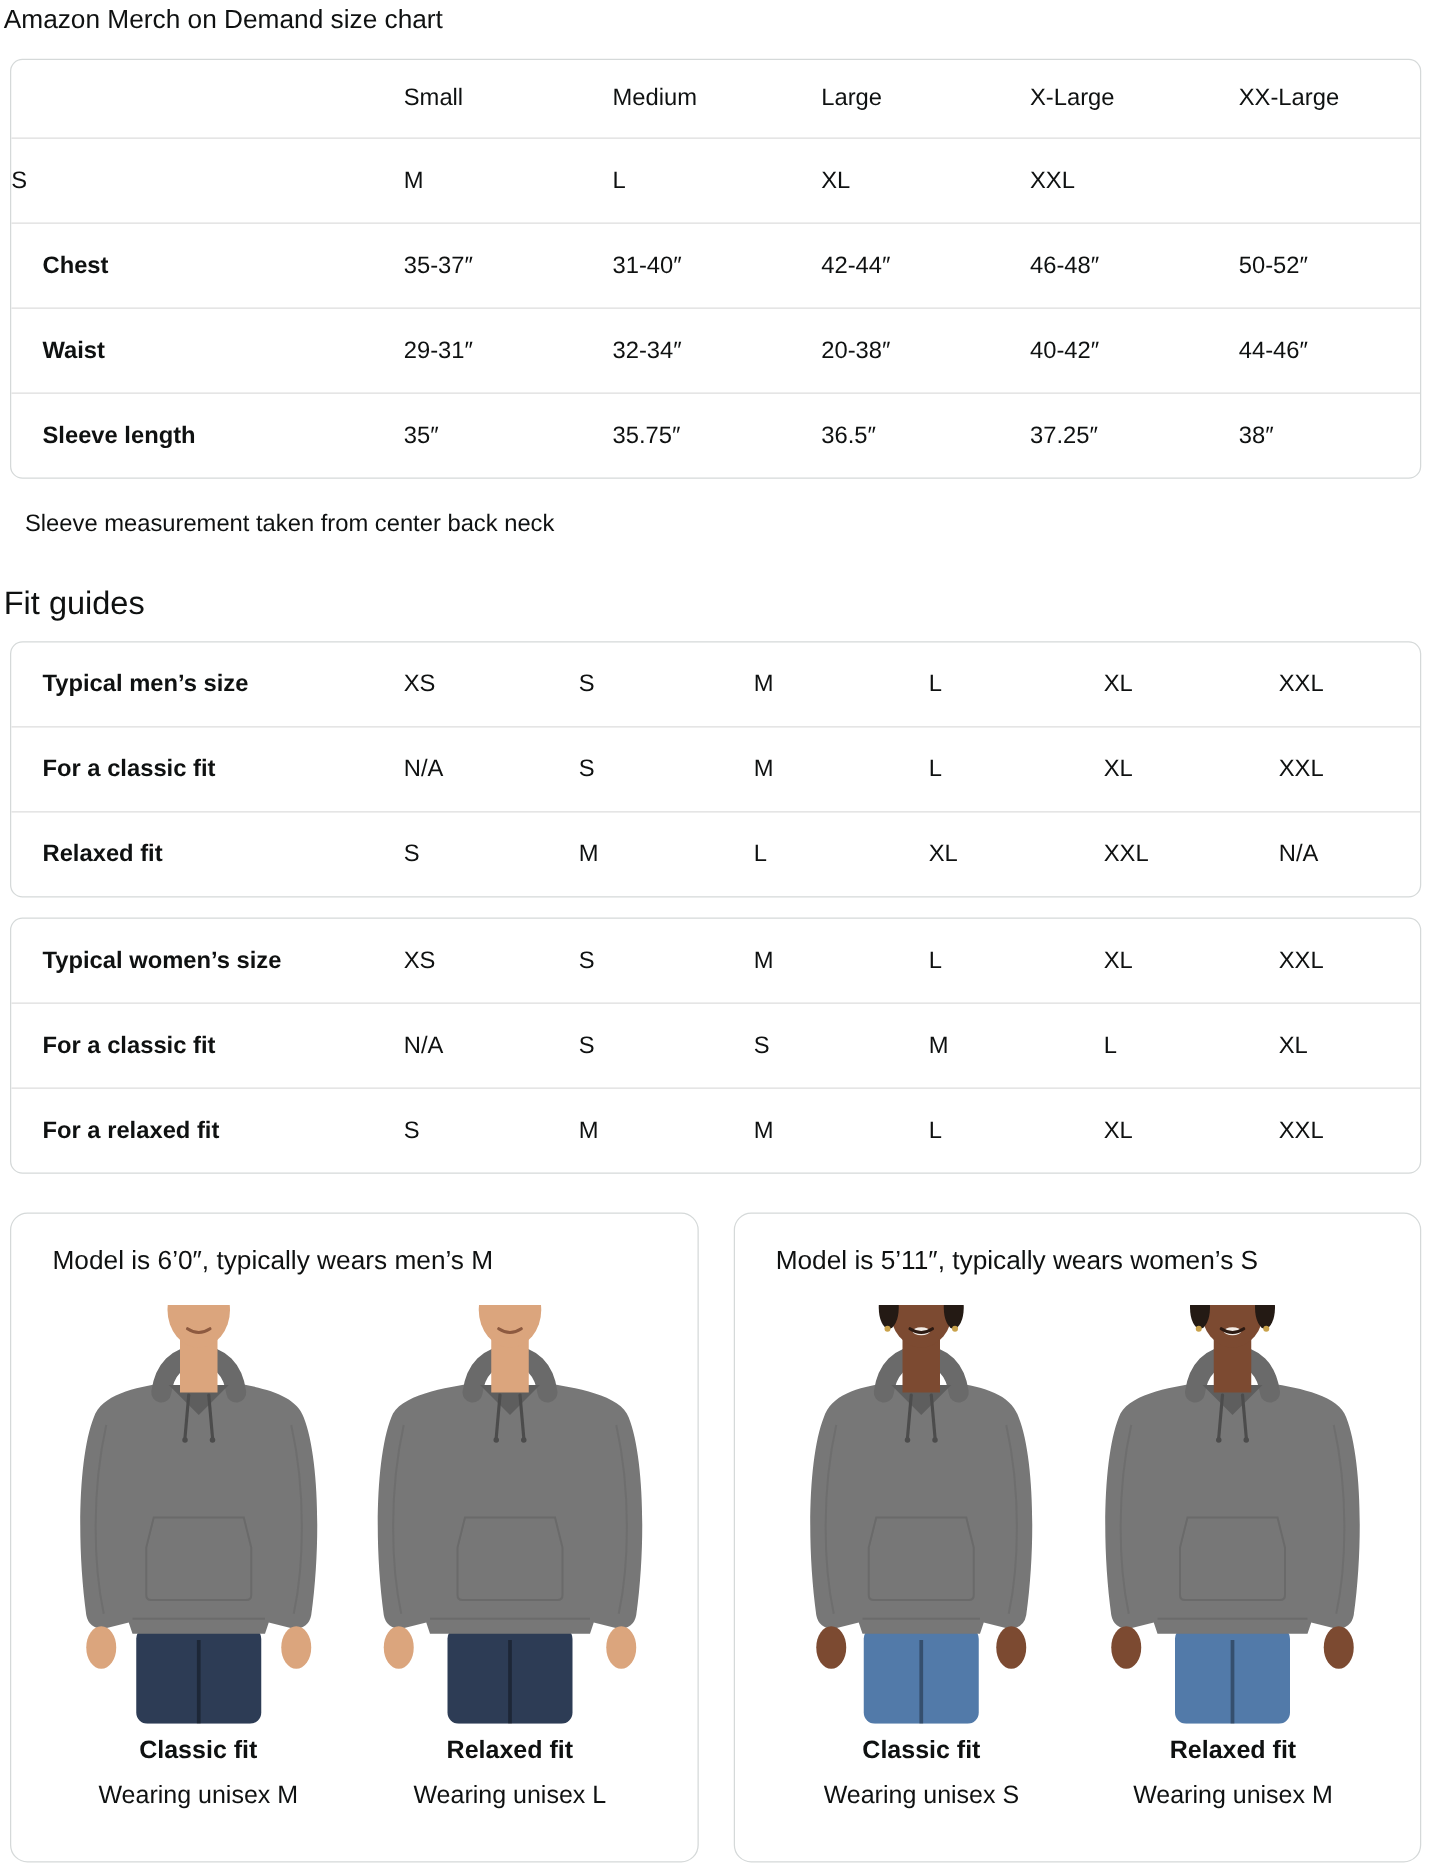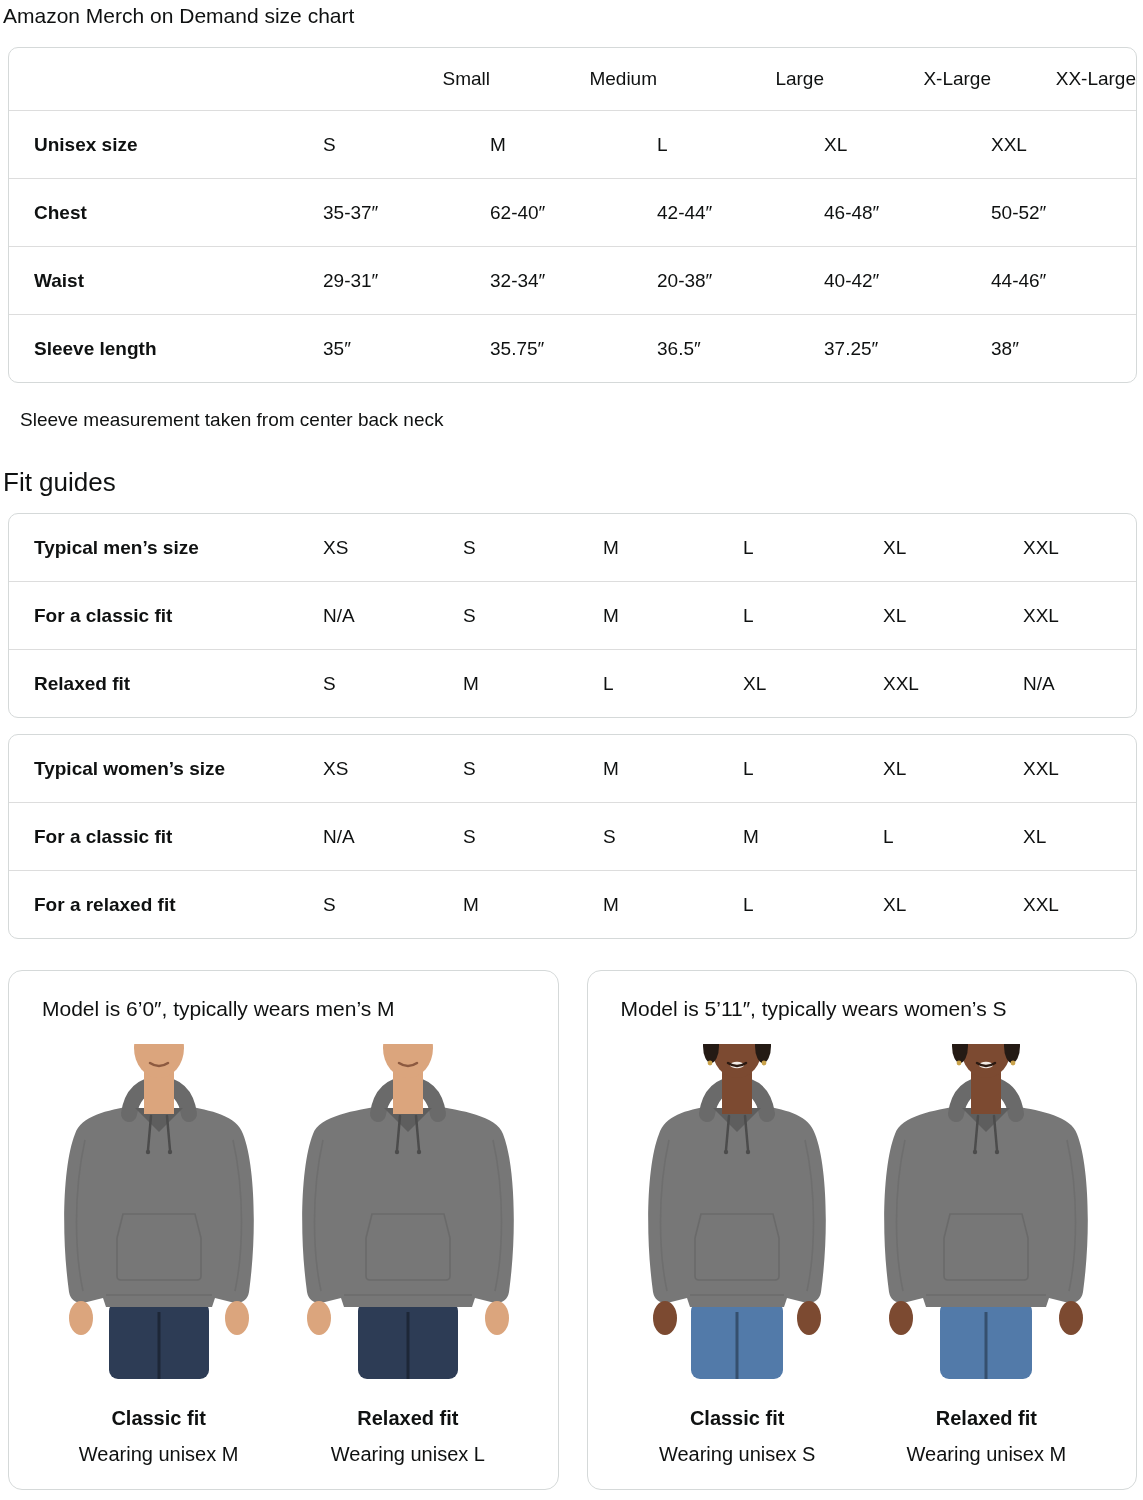--- a/index.html
+++ b/index.html
@@ -8,66 +8,65 @@
     font-family:"Liberation Sans",sans-serif;
     color:#0f1111;
   }
   .page-title{font-size:21px;line-height:26px;padding:3px 0 0 3px;font-weight:400;}
   .table-card{
     border:1px solid #d5d9d9;border-radius:10px;
     margin:18px 6px 0 8px;overflow:hidden;background:#fff;
   }
   .tbl-row{display:grid;align-items:center;height:67px;border-top:1px solid #ddd;font-size:19px;}
   .tbl-row:first-child{border-top:none;}
-  .tbl-row.header{height:62px;text-align:right;}
+  .tbl-row.header{height:62px;}
   .t5 .tbl-row{grid-template-columns:314px 167px 167px 167px 167px 1fr;}
   .t6 .tbl-row{grid-template-columns:314px 140px 140px 140px 140px 140px 1fr;}
   .row-label{font-weight:bold;padding-left:25px;}
   .cell{white-space:nowrap;}
   .footnote{font-size:19px;line-height:23px;margin:25px 0 0 20px;}
   .section-heading{font-size:26px;line-height:26px;margin:38px 0 0 3px;font-weight:400;}
   .mt30{margin-top:16px;}
   .cards{display:flex;gap:28px;margin:31px 6px 0 8px;}
   .model-card{
     flex:1;border:1px solid #d5d9d9;border-radius:14px;
     padding:25px 25px 26px;box-sizing:border-box;height:520px;background:#fff;
   }
   .card-heading{font-size:21px;line-height:26px;margin:0 0 0 8px;font-weight:400;}
   .figures{display:flex;margin-top:22px;}
   .figure-col{flex:1;display:flex;flex-direction:column;align-items:center;}
   .figure-col svg{display:block;}
-  .cap-fit{margin-top:27px;font-size:20px;font-weight:bold;text-align:right;line-height:24px;}
+  .cap-fit{margin-top:9px;font-size:20px;font-weight:bold;text-align:right;line-height:24px;}
   .cap-wearing{margin-top:12px;font-size:20px;text-align:left;line-height:24px;}
 </style>
 </head>
 <body>
 
 <div class="page-title">Amazon Merch on Demand size chart</div>
 
 <div class="table-card t5" id="size-table">
     <div class="tbl-row header">
       <div class="row-label"></div>
       <div class="cell">Small</div>
       <div class="cell">Medium</div>
       <div class="cell">Large</div>
       <div class="cell">X-Large</div>
       <div class="cell">XX-Large</div>
     </div>
     <div class="tbl-row">
-      <div class="row-label">Unisex size</div>
       <div class="cell">S</div>
       <div class="cell">M</div>
       <div class="cell">L</div>
       <div class="cell">XL</div>
       <div class="cell">XXL</div>
     </div>
     <div class="tbl-row">
       <div class="row-label">Chest</div>
       <div class="cell">35-37″</div>
-      <div class="cell">62-40″</div>
+      <div class="cell">31-40″</div>
       <div class="cell">42-44″</div>
       <div class="cell">46-48″</div>
       <div class="cell">50-52″</div>
     </div>
     <div class="tbl-row">
       <div class="row-label">Waist</div>
       <div class="cell">29-31″</div>
       <div class="cell">32-34″</div>
       <div class="cell">20-38″</div>
       <div class="cell">40-42″</div>

